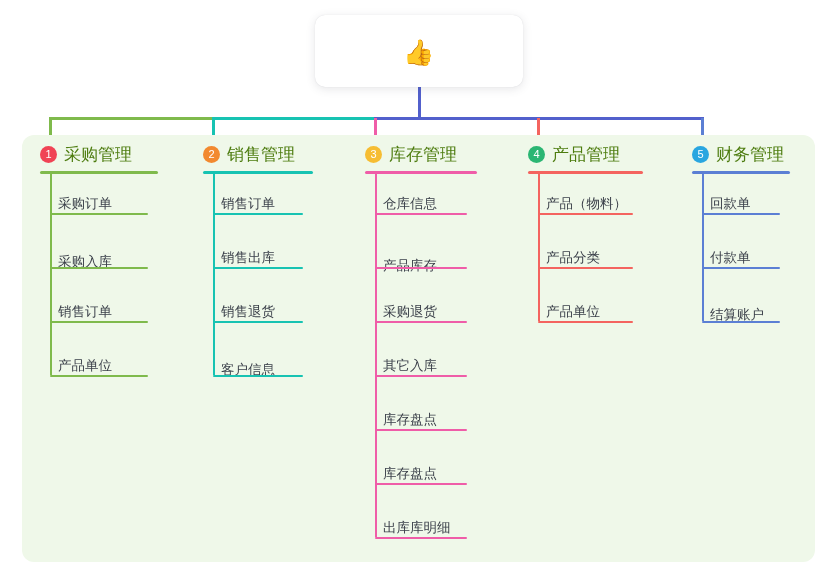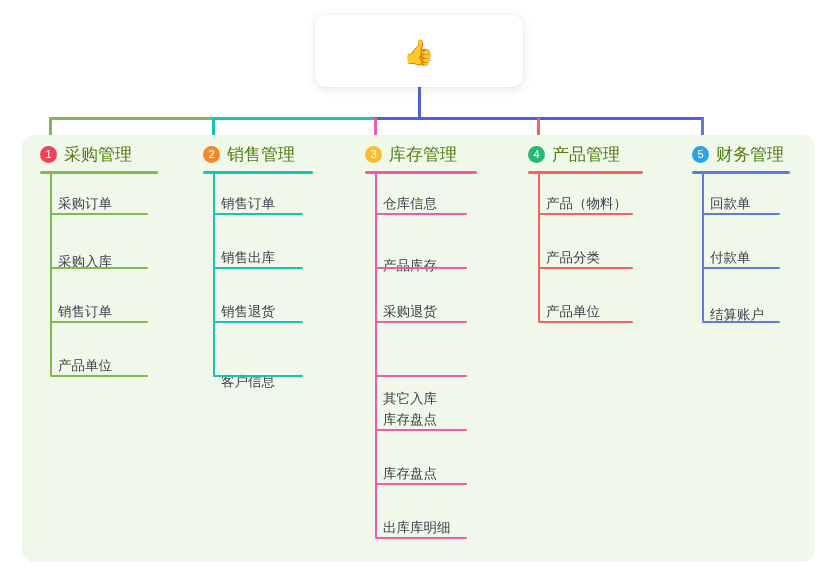--- a/index.html
+++ b/index.html
@@ -124,21 +124,21 @@
           </div>
           <div class="leaf" style="top: 114px; left: 0px; width: 110px;">
             <div class="leaf-text" style="top: 0px;">销售出库</div>
             <div class="leaf-rule" style="top: 18px; width: 90px; background: rgb(23, 195, 178);"></div>
           </div>
           <div class="leaf" style="top: 168px; left: 0px; width: 110px;">
             <div class="leaf-text" style="top: 0px;">销售退货</div>
             <div class="leaf-rule" style="top: 18px; width: 90px; background: rgb(23, 195, 178);"></div>
           </div>
           <div class="leaf" style="top: 222px; left: 0px; width: 110px;">
-            <div class="leaf-text" style="top: 16px;">客户信息</div>
+            <div class="leaf-text" style="top: 4px;">客户信息</div>
             <div class="leaf-rule" style="top: 18px; width: 90px; background: rgb(23, 195, 178);"></div>
           </div>
         </div>
         <div class="col" style="left: 343px; width: 112px;">
           <div class="col-head">
             <span class="badge" style="background: rgb(246, 189, 50);">3</span>
             <span class="head-text">库存管理</span>
           </div>
           <div class="head-rule" style="width: 112px; background: rgb(239, 93, 168);"></div>
           <div class="spine" style="left: 10px; height: 363px; background: rgb(239, 93, 168);"></div>
@@ -148,21 +148,21 @@
           </div>
           <div class="leaf" style="top: 114px; left: 0px; width: 112px;">
             <div class="leaf-text" style="top: 8px;">产品库存</div>
             <div class="leaf-rule" style="top: 18px; width: 92px; background: rgb(239, 93, 168);"></div>
           </div>
           <div class="leaf" style="top: 168px; left: 0px; width: 112px;">
             <div class="leaf-text" style="top: 0px;">采购退货</div>
             <div class="leaf-rule" style="top: 18px; width: 92px; background: rgb(239, 93, 168);"></div>
           </div>
           <div class="leaf" style="top: 222px; left: 0px; width: 112px;">
-            <div class="leaf-text" style="top: 0px; margin-top: 33px;">其它入库</div>
+            <div class="leaf-text" style="top: 0px;">其它入库</div>
             <div class="leaf-rule" style="top: 18px; width: 92px; background: rgb(239, 93, 168);"></div>
           </div>
           <div class="leaf" style="top: 276px; left: 0px; width: 112px;">
             <div class="leaf-text" style="top: 0px;">库存盘点</div>
             <div class="leaf-rule" style="top: 18px; width: 92px; background: rgb(239, 93, 168);"></div>
           </div>
           <div class="leaf" style="top: 330px; left: 0px; width: 112px;">
             <div class="leaf-text" style="top: 0px;">库存盘点</div>
             <div class="leaf-rule" style="top: 18px; width: 92px; background: rgb(239, 93, 168);"></div>
           </div>

